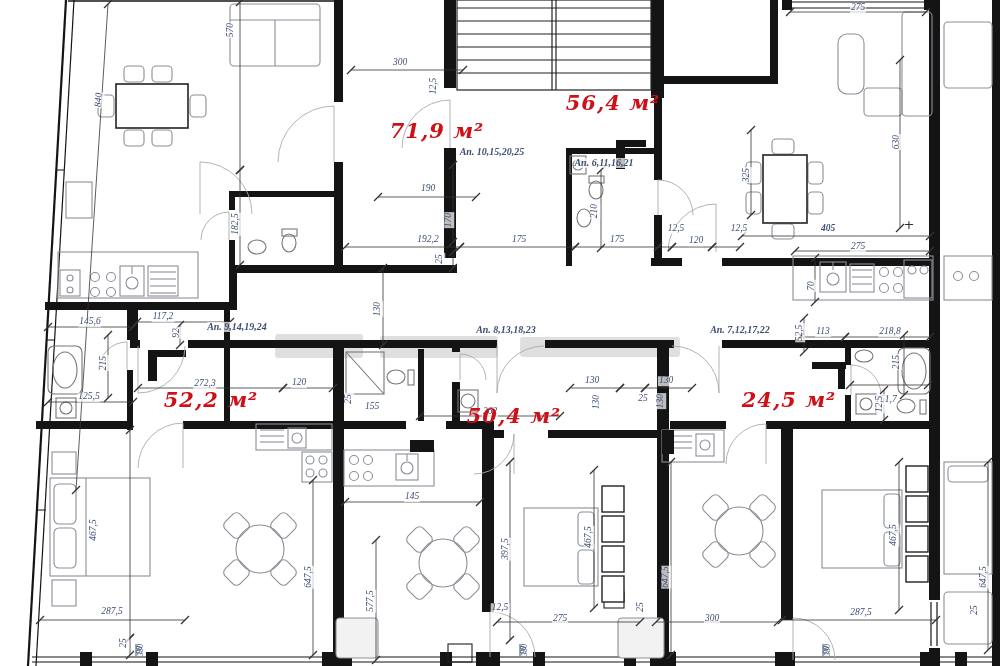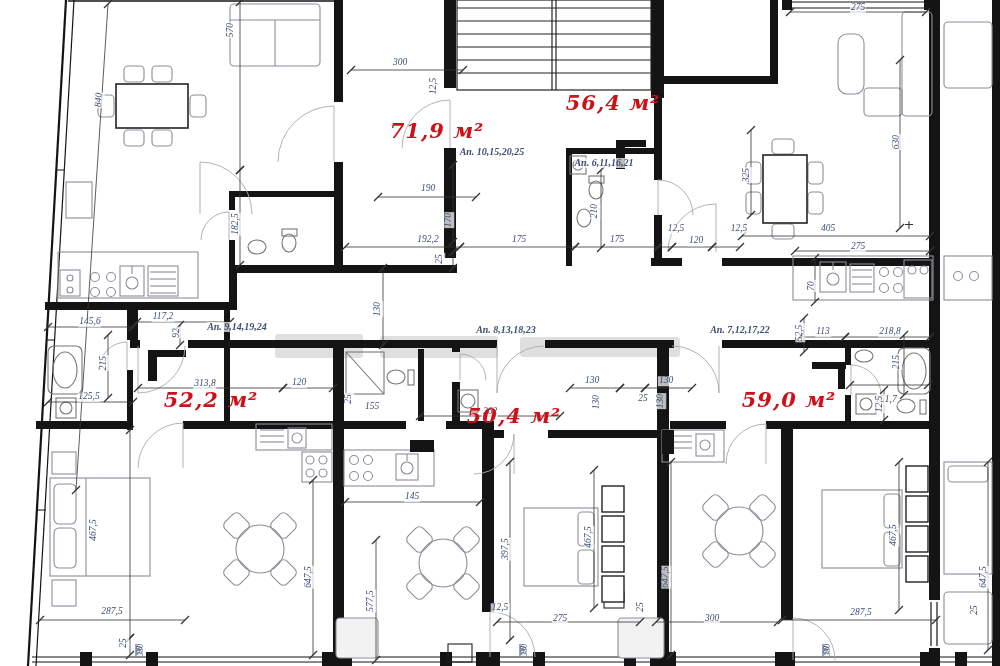--- a/index.html
+++ b/index.html
@@ -514,37 +514,37 @@
       <span class="dim" style="left: 449px; top: 220px; transform: translate(-50%, -50%) rotate(-90deg);">170</span>
       <span class="dim" style="left: 236px; top: 224px; transform: translate(-50%, -50%) rotate(-90deg);">182,5</span>
       <span class="dim" style="left: 595px; top: 211px; transform: translate(-50%, -50%) rotate(-90deg);">210</span>
       <span class="dim" style="left: 747px; top: 175px; transform: translate(-50%, -50%) rotate(-90deg);">325</span>
       <span class="dim" style="left: 428px; top: 240px; transform: translate(-50%, -50%) rotate(0deg);">192,2</span>
       <span class="dim" style="left: 519px; top: 240px; transform: translate(-50%, -50%) rotate(0deg);">175</span>
       <span class="dim" style="left: 617px; top: 240px; transform: translate(-50%, -50%) rotate(0deg);">175</span>
       <span class="dim" style="left: 676px; top: 229px; transform: translate(-50%, -50%) rotate(0deg);">12,5</span>
       <span class="dim" style="left: 696px; top: 241px; transform: translate(-50%, -50%) rotate(0deg);">120</span>
       <span class="dim" style="left: 739px; top: 229px; transform: translate(-50%, -50%) rotate(0deg);">12,5</span>
-      <span class="dim" style="left: 828px; top: 229px; transform: translate(-50%, -50%) rotate(0deg);">405</span>
+      <span class="dim" style="left: 828px; top: 229px; transform: translate(-50%, -50%) rotate(0deg); font-weight: bold;">405</span>
       <span class="dim" style="left: 858px; top: 247px; transform: translate(-50%, -50%) rotate(0deg);">275</span>
       <span class="dim" style="left: 440px; top: 259px; transform: translate(-50%, -50%) rotate(-90deg);">25</span>
       <span class="dim" style="left: 812px; top: 286px; transform: translate(-50%, -50%) rotate(-90deg);">70</span>
       <span class="dim" style="left: 378px; top: 309px; transform: translate(-50%, -50%) rotate(-90deg);">130</span>
       <span class="dim" style="left: 90px; top: 322px; transform: translate(-50%, -50%) rotate(0deg);">145,6</span>
       <span class="dim" style="left: 163px; top: 317px; transform: translate(-50%, -50%) rotate(0deg);">117,2</span>
       <span class="dim" style="left: 177px; top: 333px; transform: translate(-50%, -50%) rotate(-90deg);">92</span>
       <span class="dim" style="left: 823px; top: 332px; transform: translate(-50%, -50%) rotate(0deg);">113</span>
       <span class="dim" style="left: 890px; top: 332px; transform: translate(-50%, -50%) rotate(0deg);">218,8</span>
       <span class="dim" style="left: 800px; top: 333px; transform: translate(-50%, -50%) rotate(-90deg);">52,5</span>
       <span class="dim" style="left: 104px; top: 363px; transform: translate(-50%, -50%) rotate(-90deg);">215</span>
       <span class="dim" style="left: 897px; top: 362px; transform: translate(-50%, -50%) rotate(-90deg);">215</span>
       <span class="dim" style="left: 89px; top: 397px; transform: translate(-50%, -50%) rotate(0deg);">125,5</span>
       <span class="dim" style="left: 886px; top: 380px; transform: translate(-50%, -50%) rotate(0deg); margin-top: 20px;">151,7</span>
       <span class="dim" style="left: 880px; top: 404px; transform: translate(-50%, -50%) rotate(-90deg);">12,5</span>
-      <span class="dim" style="left: 205px; top: 384px; transform: translate(-50%, -50%) rotate(0deg);">313,8</span>
+      <span class="dim" style="left: 205px; top: 384px; transform: translate(-50%, -50%) rotate(0deg);">272,3</span>
       <span class="dim" style="left: 299px; top: 383px; transform: translate(-50%, -50%) rotate(0deg);">120</span>
       <span class="dim" style="left: 349px; top: 399px; transform: translate(-50%, -50%) rotate(-90deg);">25</span>
       <span class="dim" style="left: 372px; top: 407px; transform: translate(-50%, -50%) rotate(0deg);">155</span>
       <span class="dim" style="left: 592px; top: 381px; transform: translate(-50%, -50%) rotate(0deg);">130</span>
       <span class="dim" style="left: 666px; top: 381px; transform: translate(-50%, -50%) rotate(0deg);">130</span>
       <span class="dim" style="left: 597px; top: 402px; transform: translate(-50%, -50%) rotate(-90deg);">130</span>
       <span class="dim" style="left: 643px; top: 399px; transform: translate(-50%, -50%) rotate(0deg);">25</span>
       <span class="dim" style="left: 661px; top: 401px; transform: translate(-50%, -50%) rotate(-90deg);">130</span>
       <span class="dim" style="left: 490px; top: 412px; transform: translate(-50%, -50%) rotate(0deg);">262</span>
       <span class="dim" style="left: 412px; top: 497px; transform: translate(-50%, -50%) rotate(0deg);">145</span>
@@ -561,21 +561,21 @@
       <span class="dim" style="left: 500px; top: 608px; transform: translate(-50%, -50%) rotate(0deg);">12,5</span>
       <span class="dim" style="left: 560px; top: 619px; transform: translate(-50%, -50%) rotate(0deg);">275</span>
       <span class="dim" style="left: 641px; top: 607px; transform: translate(-50%, -50%) rotate(-90deg);">25</span>
       <span class="dim" style="left: 712px; top: 619px; transform: translate(-50%, -50%) rotate(0deg);">300</span>
       <span class="dim" style="left: 861px; top: 613px; transform: translate(-50%, -50%) rotate(0deg);">287,5</span>
       <span class="dim" style="left: 975px; top: 610px; transform: translate(-50%, -50%) rotate(-90deg);">25</span>
       <span class="area" style="left: 437px; top: 130px; transform: translate(-50%, -50%) rotate(0deg);">71,9 м²</span>
       <span class="area" style="left: 613px; top: 102px; transform: translate(-50%, -50%) rotate(0deg);">56,4 м²</span>
       <span class="area" style="left: 211px; top: 399px; transform: translate(-50%, -50%) rotate(0deg);">52,2 м²</span>
       <span class="area" style="left: 514px; top: 402px; transform: translate(-50%, -50%) rotate(0deg); margin-top: 13px;">50,4 м²</span>
-      <span class="area" style="left: 789px; top: 399px; transform: translate(-50%, -50%) rotate(0deg);">59,0 м²</span>
+      <span class="area" style="left: 789px; top: 399px; transform: translate(-50%, -50%) rotate(0deg);">24,5 м²</span>
       <span class="apt" style="left: 492px; top: 152px; transform: translate(-50%, -50%) rotate(0deg);">Ап. 10,15,20,25</span>
       <span class="apt" style="left: 604px; top: 127px; transform: translate(-50%, -50%) rotate(0deg); margin-top: 36px;">Ап. 6,11,16,21</span>
       <span class="apt" style="left: 237px; top: 327px; transform: translate(-50%, -50%) rotate(0deg);">Ап. 9,14,19,24</span>
       <span class="apt" style="left: 506px; top: 330px; transform: translate(-50%, -50%) rotate(0deg);">Ап. 8,13,18,23</span>
       <span class="apt" style="left: 740px; top: 330px; transform: translate(-50%, -50%) rotate(0deg);">Ап. 7,12,17,22</span>
       <span class="wm" style="left: 140px; top: 650px; transform: translate(-50%, -50%) rotate(-90deg);">
         <span>90</span>
         <span class="b">330</span>
       </span>
       <span class="wm" style="left: 524px; top: 650px; transform: translate(-50%, -50%) rotate(-90deg);">

